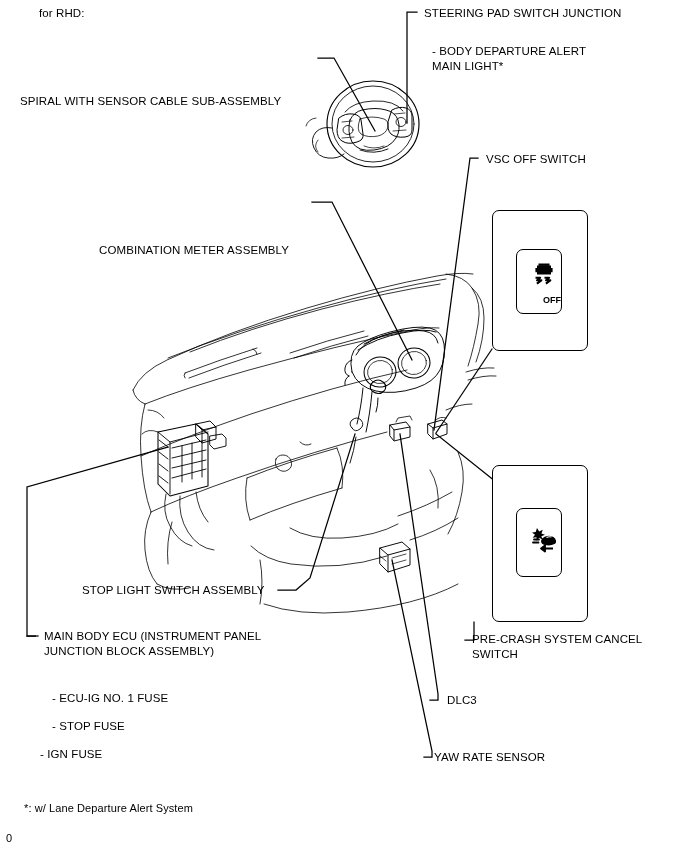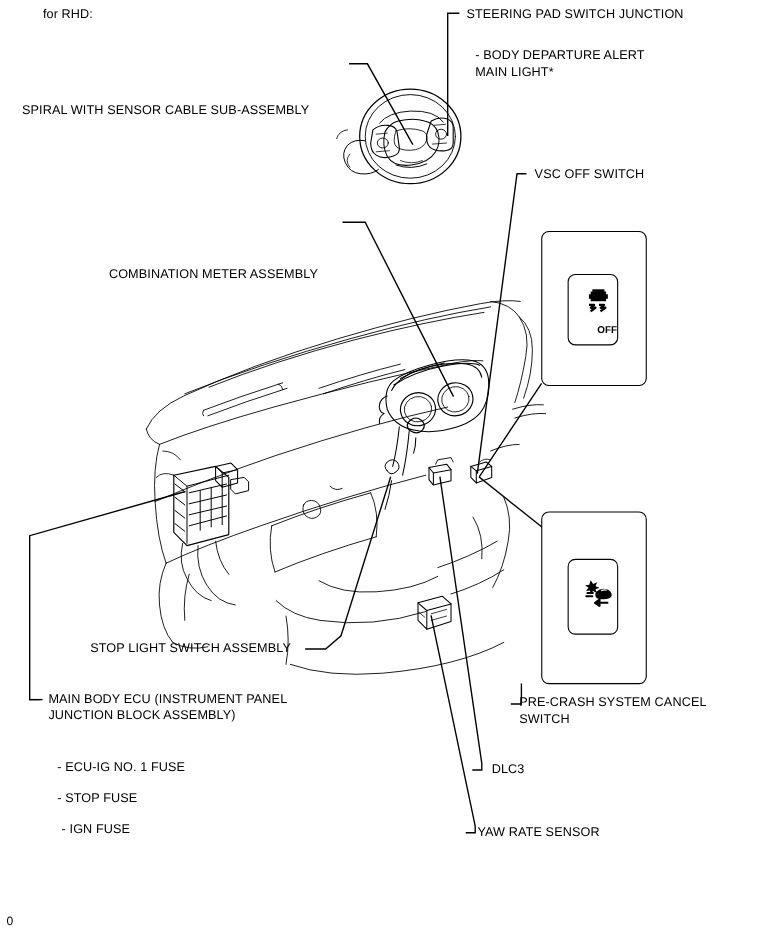--- a/index.html
+++ b/index.html
@@ -298,25 +298,26 @@
 
   <div class="lbl" style="left:486px; top:152px;">VSC OFF SWITCH</div>
 
   <div class="lbl" style="left:82px; top:583px;">STOP LIGHT SWITCH ASSEMBLY</div>
 
   <div class="lbl" style="left:44px; top:629px;">MAIN BODY ECU (INSTRUMENT PANEL</div>
   <div class="lbl" style="left:44px; top:644px;">JUNCTION BLOCK ASSEMBLY)</div>
 
   <div class="lbl" style="left:52px; top:691px;">- ECU-IG NO. 1 FUSE</div>
   <div class="lbl" style="left:52px; top:719px;">- STOP FUSE</div>
-  <div class="lbl" style="left:56px; top:747px;">- IGN FUSE</div>
+  <div class="lbl" style="left:40px; top:747px;">- IGN FUSE</div>
 
   <div class="lbl" style="left:472px; top:632px;">PRE-CRASH SYSTEM CANCEL</div>
   <div class="lbl" style="left:472px; top:647px;">SWITCH</div>
 
   <div class="lbl" style="left:447px; top:693px;">DLC3</div>
 
   <div class="lbl" style="left:434px; top:750px;">YAW RATE SENSOR</div>
 
+  <div class="lbl small" style="left:24px; top:801px;">*: w/ Lane Departure Alert System</div>
 
   <div class="page-num" style="left:6px; top:832px;">0</div>
 
 </div>
 
 </body></html>

